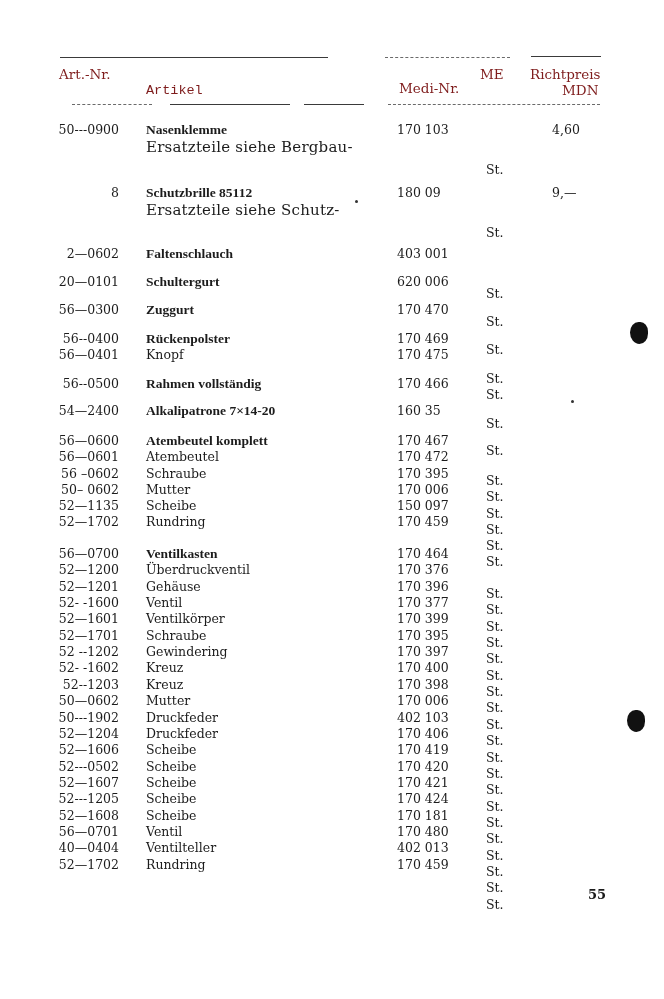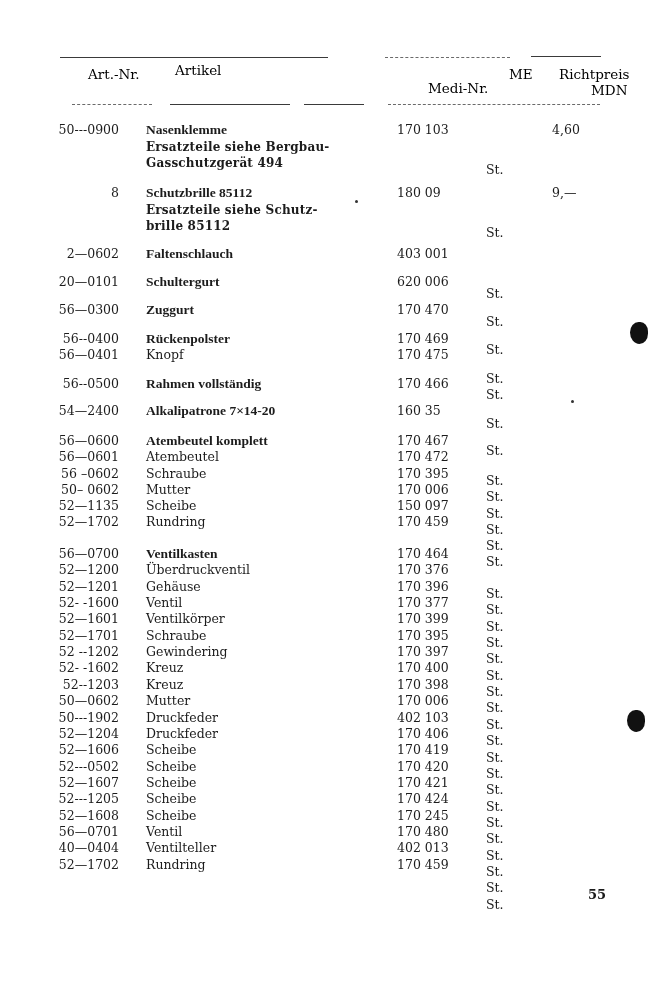--- a/index.html
+++ b/index.html
@@ -3,63 +3,63 @@
   <meta charset="utf-8">
   <style>
     html, body { margin: 0; padding: 0; background: #ffffff; }
     body {
       width: 664px; height: 999px; position: relative; overflow: hidden;
       font-family: "DejaVu Serif", "Liberation Serif", serif;
       color: #1c1c1c;
     }
     .rule { position: absolute; height: 0; border-top: 1px solid #3a3a3a; }
     .rule.dashed { border-top: 1px dashed #6a6a6a; }
-    .hdr { position: absolute; font-size: 13.5px; color: #000000; margin-left: 29px; }
+    .hdr { position: absolute; font-size: 13.5px; color: #7f1d1d; }
     .row { position: absolute; left: 0; width: 664px; font-size: 12.5px; line-height: 16.5px; }
     .row .art { position: absolute; right: 545px; text-align: right; white-space: nowrap; }
     .row .name { position: absolute; left: 146px; white-space: nowrap; }
     .row .name.bold { font-weight: bold; font-family: "Liberation Serif", serif; font-size: 13.5px; }
-    .row .name .sub { display: block; font-weight: bold; font-family: "DejaVu Serif", serif; font-size: 12px; letter-spacing: 0.2px; }
+    .row .name .sub { display: block; font-weight: normal; font-family: "DejaVu Serif", serif; font-size: 15px; letter-spacing: 0.2px; }
     .row .medi { position: absolute; left: 397px; white-space: nowrap; }
     .row .me { position: absolute; left: 486px; margin-top: 40px; }
     .row .price { position: absolute; left: 552px; }
     .page-num { position: absolute; left: 588px; top: 887px; font-size: 13px; font-weight: bold; text-align: center; }
     .blot { position: absolute; width: 18px; height: 22px; border-radius: 50% 45% 50% 55%; background: #111; }
     .speck { position: absolute; width: 3px; height: 3px; border-radius: 50%; background: #333; }
   </style>
 </head>
 <body>
 
 <div class="rule" style="left:60px; top:57px; width:268px;"></div>
 <div class="rule dashed" style="left:385px; top:57px; width:125px;"></div>
 <div class="rule" style="left:531px; top:56px; width:70px;"></div>
 
 <div class="hdr" style="left:59px; top:66px;">Art.-Nr.</div>
-<div class="hdr" style="left:146px; top:62px;">Artikel</div>
+<div class="hdr" style="left:146px; top:83px;font-family:Liberation Mono, monospace;">Artikel</div>
 <div class="hdr" style="left:399px; top:80px;">Medi-Nr.</div>
 <div class="hdr" style="left:480px; top:66px;">ME</div>
 <div class="hdr" style="left:530px; top:66px;">Richtpreis</div>
 <div class="hdr" style="left:562px; top:82px;">MDN</div>
 
 <div class="rule dashed" style="left:72px; top:104px; width:80px;"></div>
 <div class="rule" style="left:170px; top:104px; width:120px;"></div>
 <div class="rule" style="left:304px; top:104px; width:60px;"></div>
 <div class="rule dashed" style="left:388px; top:104px; width:212px;"></div>
 
 <div id="rows">
     <div class="row" style="top: 122px;">
       <span class="art">50---0900</span>
-      <span class="name bold"><span>Nasenklemme</span><span class="sub">Ersatzteile siehe Bergbau-</span><span class="sub">Gasschutzgerät 494</span></span>
+      <span class="name bold"><span>Nasenklemme</span><span class="sub">Ersatzteile siehe Bergbau-</span></span>
       <span class="medi">170 103</span>
       <span class="me">St.</span>
       <span class="price">4,60</span>
     </div>
     <div class="row" style="top: 185px;">
       <span class="art">8</span>
-      <span class="name bold"><span>Schutzbrille 85112</span><span class="sub">Ersatzteile siehe Schutz-</span><span class="sub">brille 85112</span></span>
+      <span class="name bold"><span>Schutzbrille 85112</span><span class="sub">Ersatzteile siehe Schutz-</span></span>
       <span class="medi">180 09</span>
       <span class="me">St.</span>
       <span class="price">9,—</span>
     </div>
     <div class="row" style="top: 246px;">
       <span class="art">2—0602</span>
       <span class="name bold"><span>Faltenschlauch</span></span>
       <span class="medi">403 001</span>
       <span class="me">St.</span>
     </div>
@@ -227,21 +227,21 @@
     </div>
     <div class="row" style="top: 791px;">
       <span class="art">52---1205</span>
       <span class="name"><span>Scheibe</span></span>
       <span class="medi">170 424</span>
       <span class="me">St.</span>
     </div>
     <div class="row" style="top: 808px;">
       <span class="art">52—1608</span>
       <span class="name"><span>Scheibe</span></span>
-      <span class="medi">170 245</span>
+      <span class="medi">170 181</span>
       <span class="me">St.</span>
     </div>
     <div class="row" style="top: 824px;">
       <span class="art">56—0701</span>
       <span class="name"><span>Ventil</span></span>
       <span class="medi">170 480</span>
       <span class="me">St.</span>
     </div>
     <div class="row" style="top: 840px;">
       <span class="art">40—0404</span>

